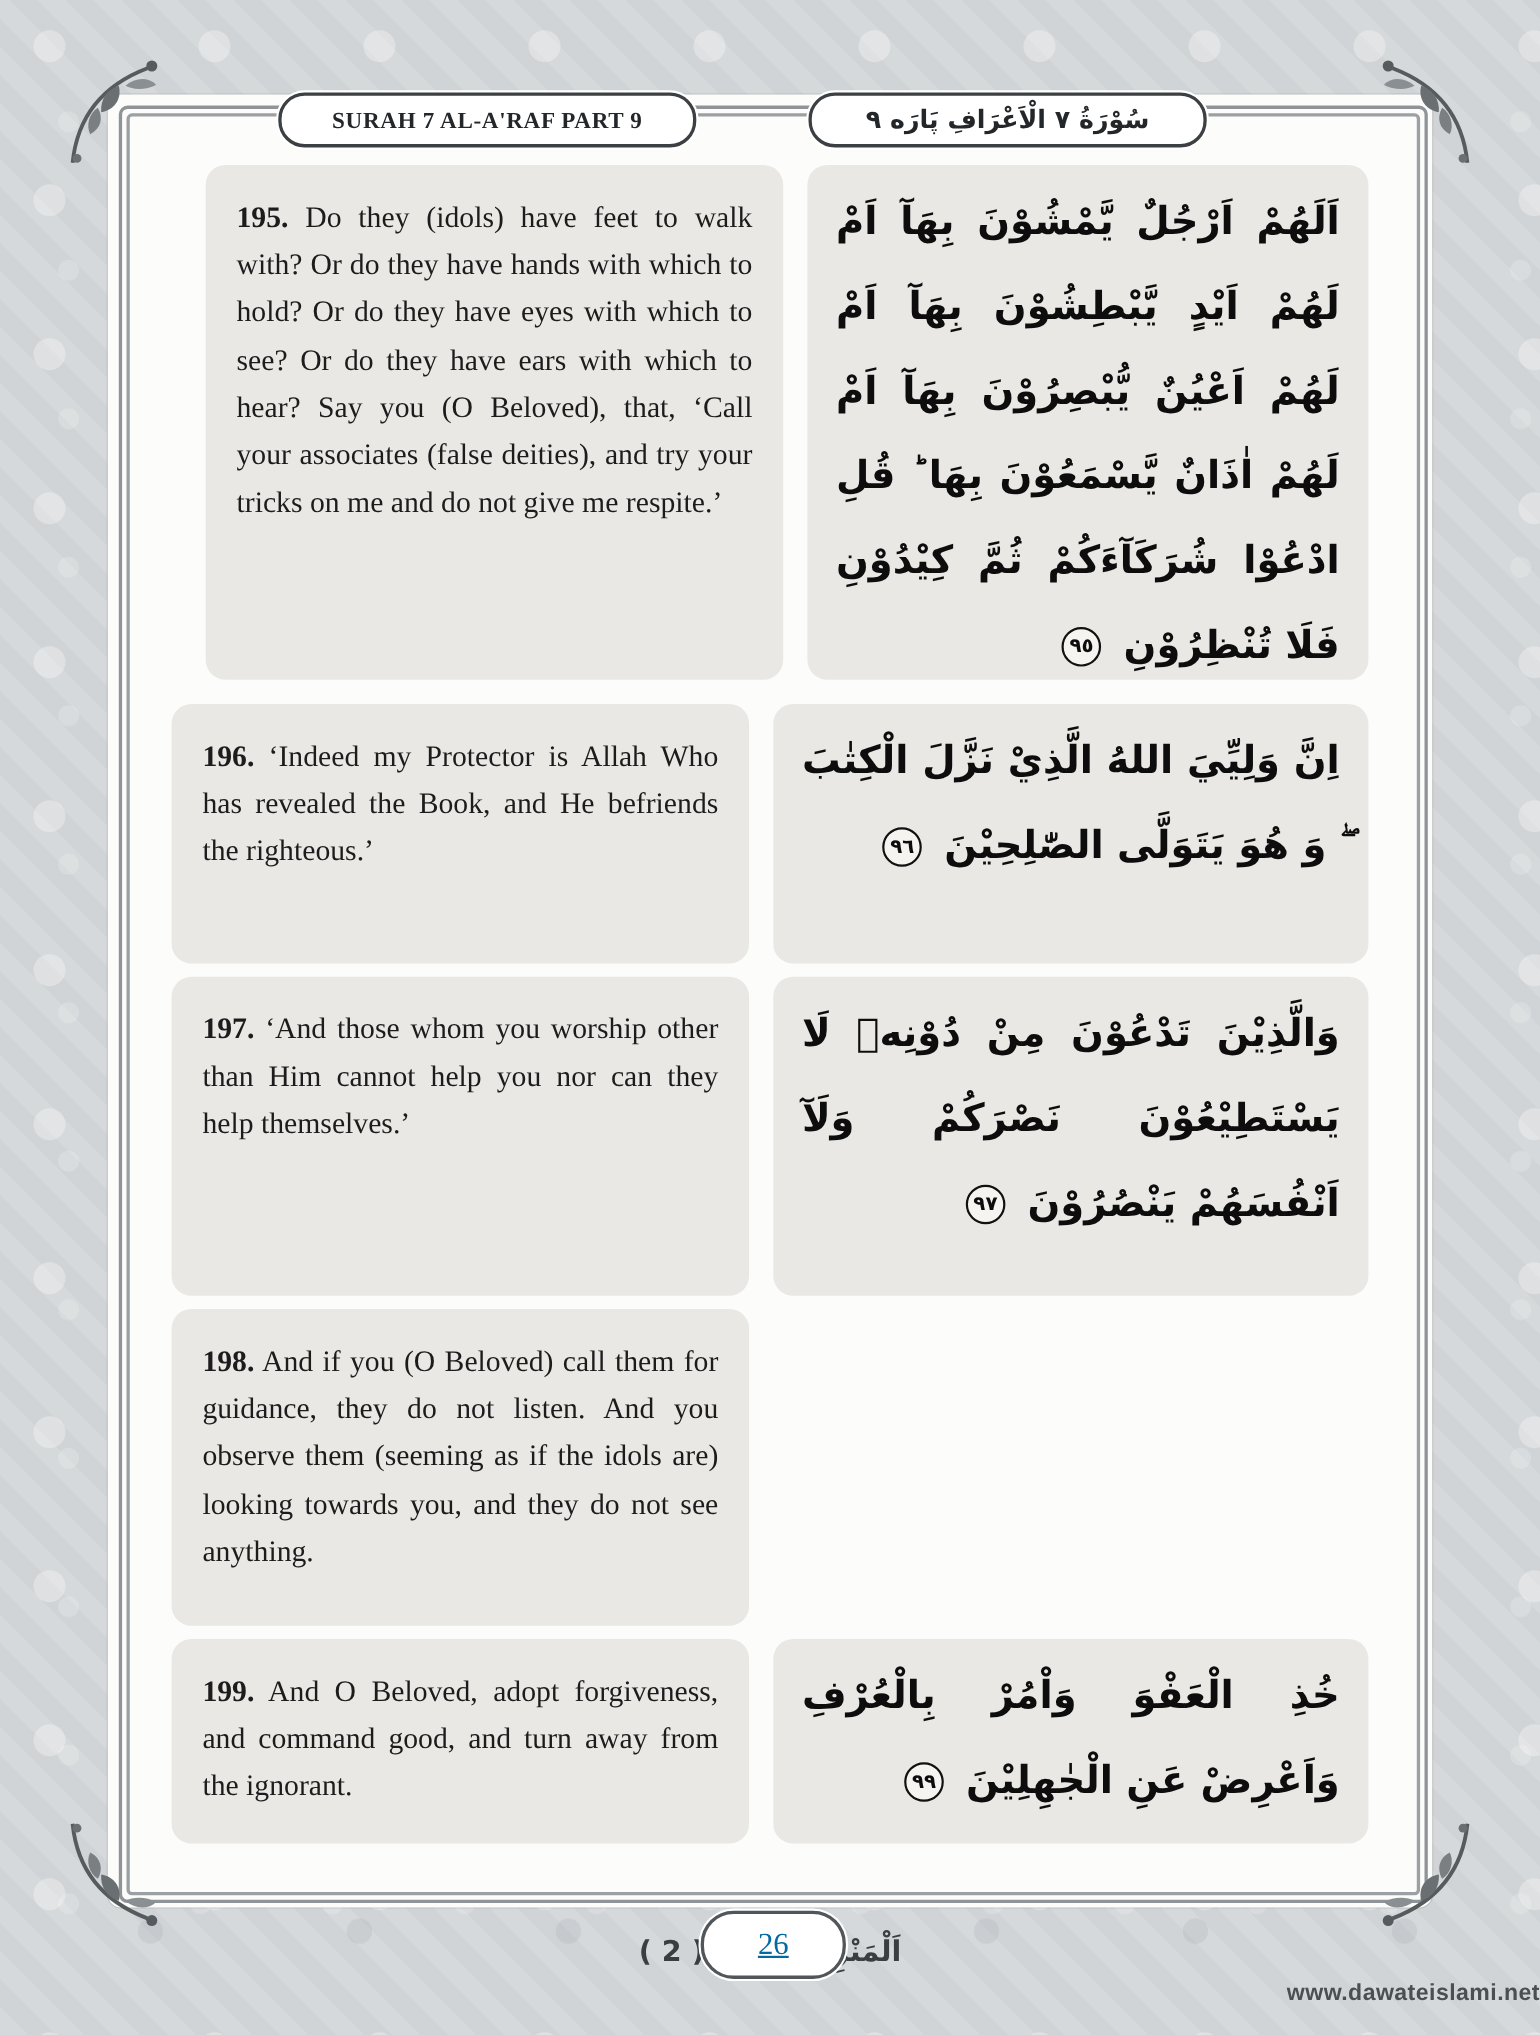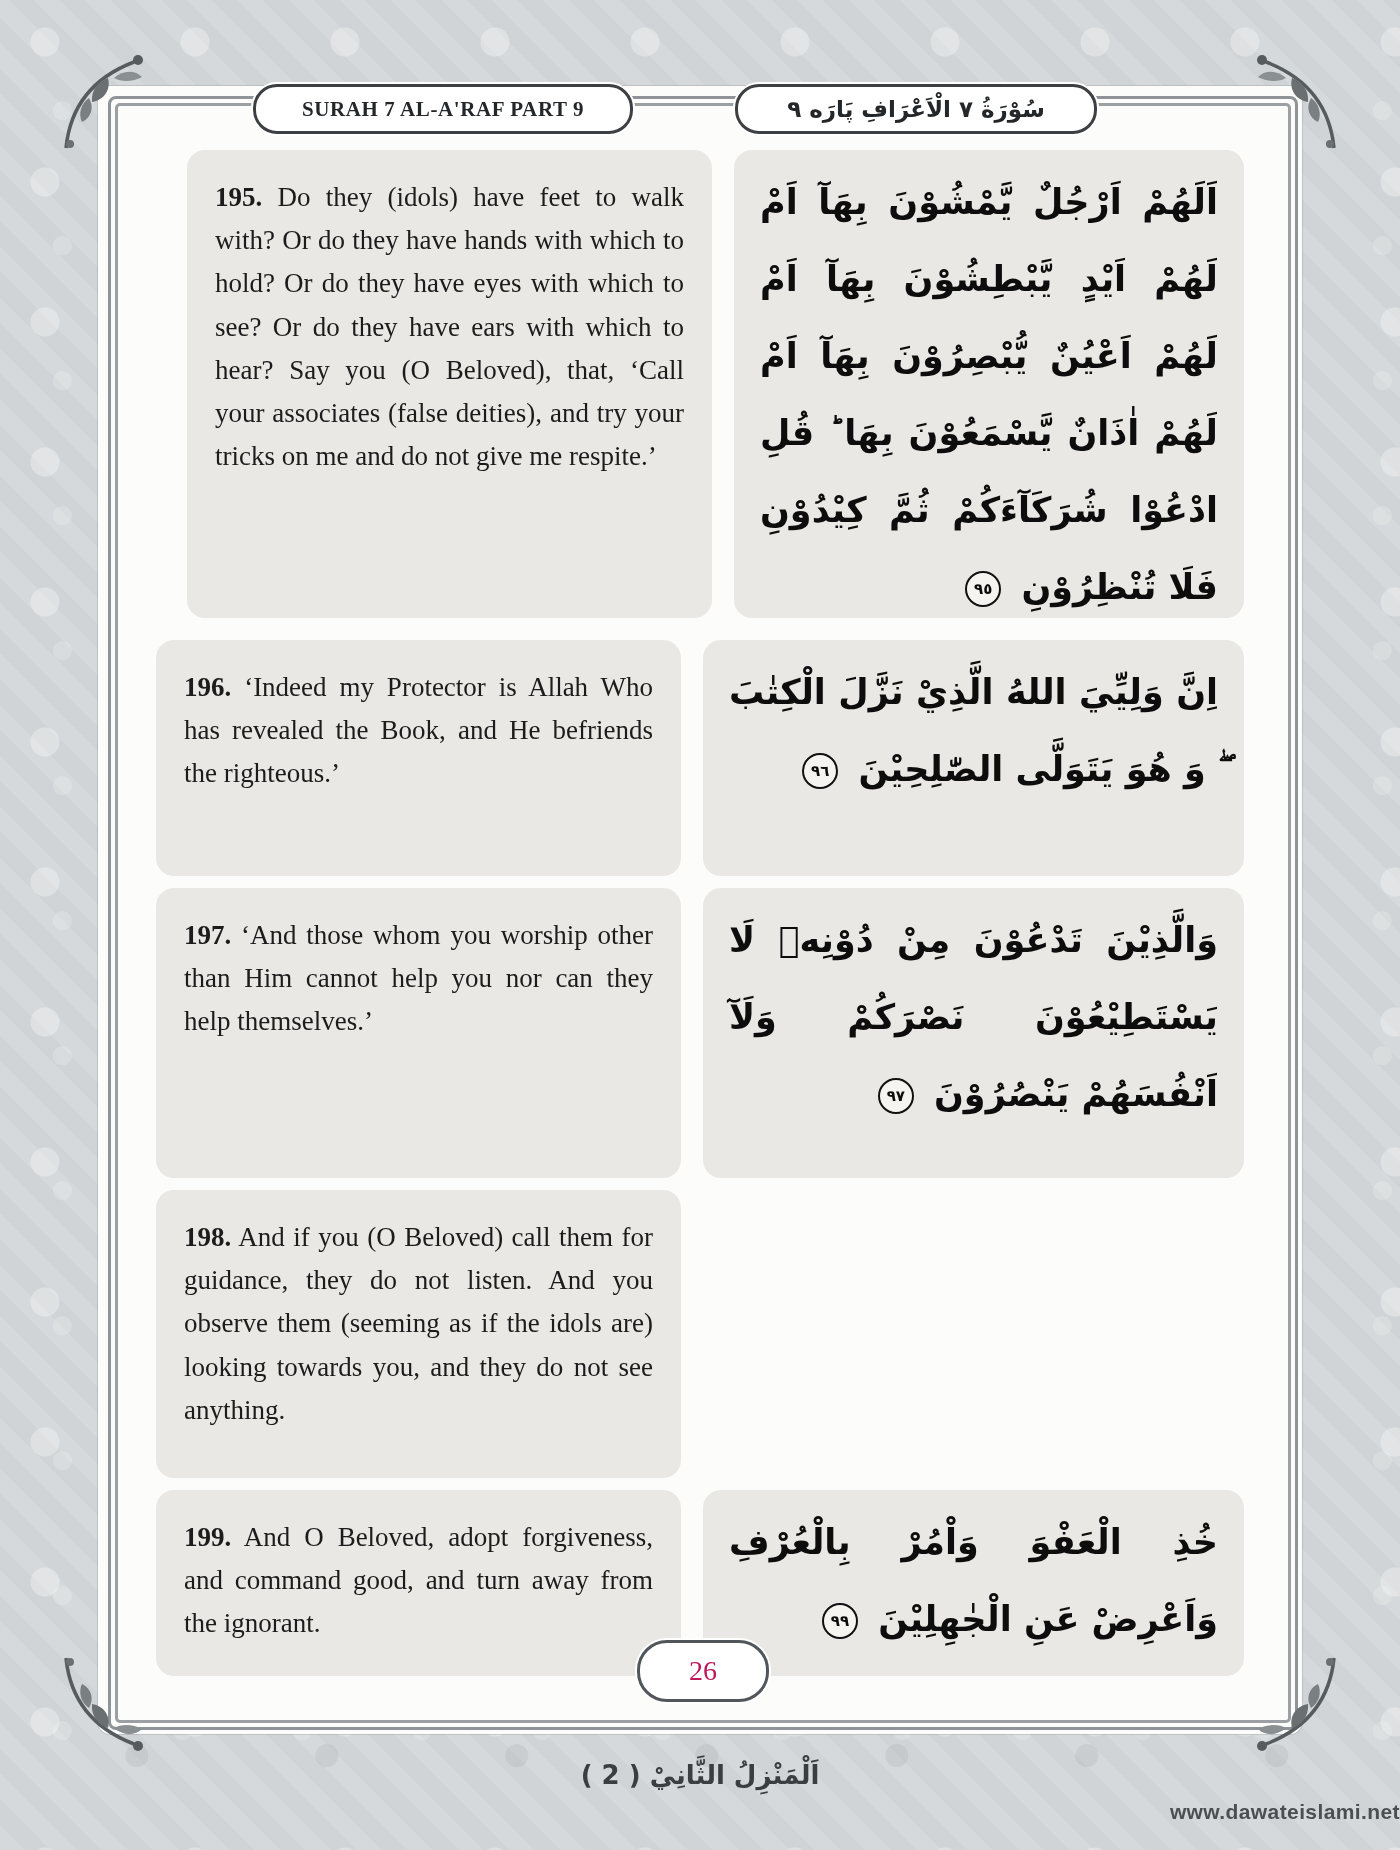--- a/index.html
+++ b/index.html
@@ -38,24 +38,24 @@
   .row4{height:288px;margin-bottom:12px;border-radius:12px;}
   .row5{height:186px;}
   .block{background:#e9e8e5;border-radius:18px;overflow:hidden;box-sizing:border-box;}
   .en{width:525px;padding:26px 28px;font-size:27px;line-height:1.6;text-align:justify;color:#1c1c1c;}
   .en p{margin:0;}
   .vnum{font-weight:bold;}
   .ar{flex:1;padding:14px 26px;direction:rtl;font-family:"DejaVu Sans",sans-serif;
     font-size:35px;font-weight:bold;line-height:2.2;text-align:justify;color:#0d0d0d;}
   .ayah-circle{display:inline-flex;align-items:center;justify-content:center;
     width:32px;height:32px;border:2.5px solid #111;border-radius:50%;
-    font-size:15px;line-height:1;vertical-align:middle;margin-right:8px;background:#f5f4f1;}
-  .page-num{position:absolute;left:637px;top:1640px;width:126px;height:56px;background:#fff;
+    font-size:18px;line-height:1;vertical-align:middle;margin-right:8px;background:#f5f4f1;}
+  .page-num{position:absolute;left:637px;top:1737px;width:126px;height:56px;background:#fff;
     border:3px solid #50565a;border-radius:30px;display:flex;align-items:center;justify-content:center;
-    font-size:28px;color:#be185d;z-index:7;box-shadow:0 0 0 2px #fff;}
+    font-size:28px;color:#0369a1;z-index:7;box-shadow:0 0 0 2px #fff;text-decoration:underline;}
   .section-label{position:absolute;left:0;top:1760px;width:100%;text-align:center;
     font-family:"DejaVu Sans",sans-serif;font-weight:bold;font-size:26px;color:#3a3e41;
     direction:rtl;z-index:3;}
   .website{position:absolute;left:0;top:1800px;width:100%;text-align:right;
     font-family:"Liberation Sans",sans-serif;font-weight:bold;font-size:21px;
     letter-spacing:.4px;color:#4a4f52;z-index:3;}
 </style>
 </head>
 <body>
 

